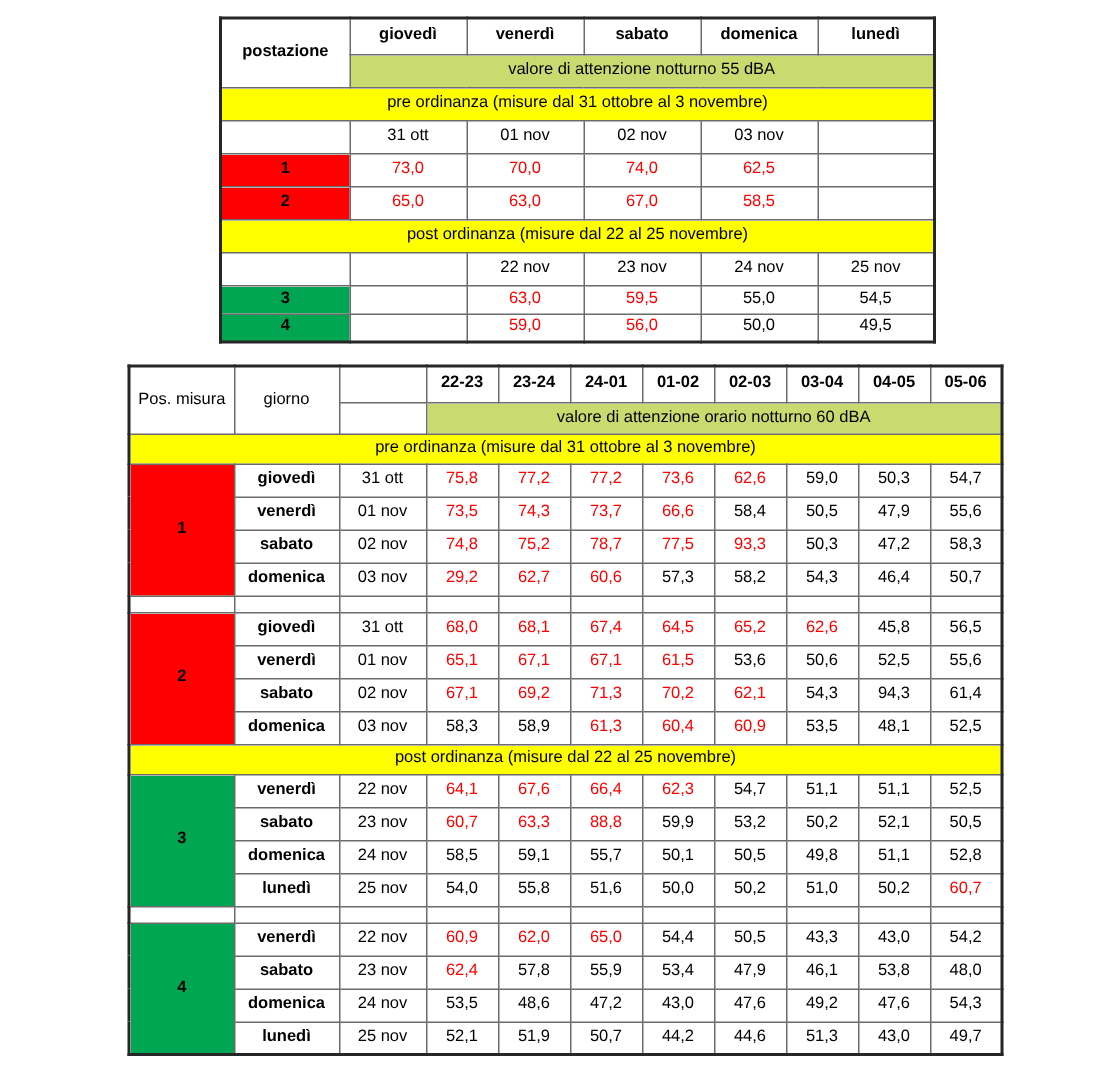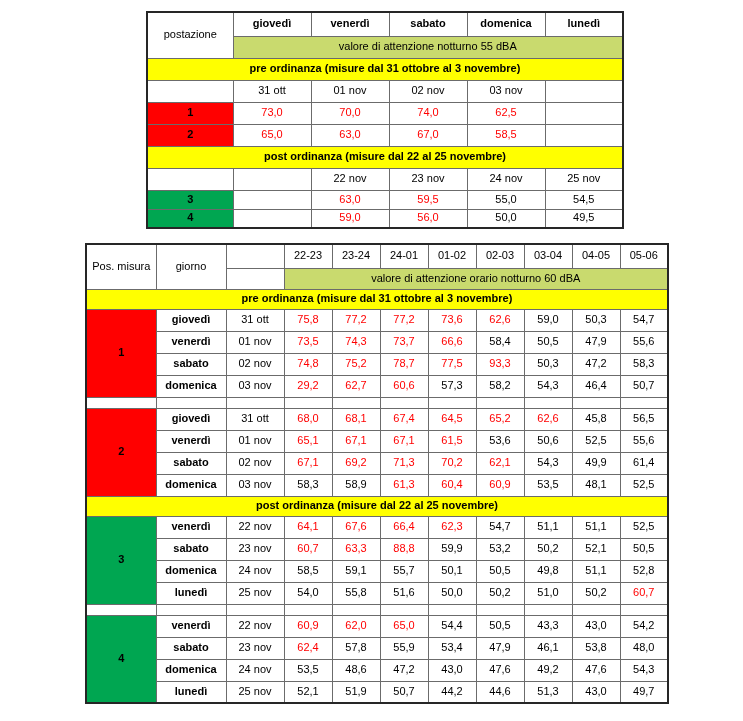--- a/index.html
+++ b/index.html
@@ -12,26 +12,26 @@
   #t2wrap{left:85px;top:243px;}
   table.tbl{
     border-collapse:collapse;table-layout:fixed;
     border:2px solid #262626;background:#fff;
   }
   table.tbl td{
     border:1px solid #6b6b6b;text-align:center;vertical-align:middle;
     padding:0;font-size:11px;line-height:1.05;color:#000;
     overflow:hidden;white-space:nowrap;
   }
-  td.corner{font-weight:normal;font-size:12px;}
+  td.corner{font-weight:bold;font-size:12px;}
   td.corner2{font-weight:normal;font-size:12px;white-space:normal;line-height:1.1;}
   td.day-h{font-weight:bold;font-size:12px;}
-  td.hour-h{font-weight:normal;font-size:12px;}
+  td.hour-h{font-weight:bold;font-size:12px;}
   td.band-green{background:var(--band-green,#c9da6e);font-weight:normal;font-size:11px;}
-  td.band-yellow{background:var(--band-yellow,#ffff00);font-weight:bold;font-size:11px;}
+  td.band-yellow{background:var(--band-yellow,#ffff00);font-weight:normal;font-size:11px;}
   td.pos-red{background:var(--alert-red,#ff0000);color:#fff;font-weight:bold;font-size:13px;}
   td.pos-green{background:var(--ok-green,#00a651);color:#fff;font-weight:bold;font-size:13px;}
   td.day-cell{font-weight:bold;font-size:11px;}
   td.date-cell{font-size:11px;}
   td.val{font-size:11px;}
   td.val.hot{color:var(--alert-red,#ff0000);}
   tr.h24{height:24px} tr.h22{height:22px} tr.h21{height:21px}
   tr.h20{height:20px} tr.h19{height:19px} tr.h11{height:11px}
 </style>
 </head>
@@ -242,21 +242,21 @@
         </tr>
         <tr class="h22">
           <td class="day-cell">sabato</td>
           <td class="date-cell">02 nov</td>
           <td class="val hot">67,1</td>
           <td class="val hot">69,2</td>
           <td class="val hot">71,3</td>
           <td class="val hot">70,2</td>
           <td class="val hot">62,1</td>
           <td class="val">54,3</td>
-          <td class="val">49,9</td>
+          <td class="val">94,3</td>
           <td class="val">61,4</td>
         </tr>
         <tr class="h22">
           <td class="day-cell">domenica</td>
           <td class="date-cell">03 nov</td>
           <td class="val">58,3</td>
           <td class="val">58,9</td>
           <td class="val hot">61,3</td>
           <td class="val hot">60,4</td>
           <td class="val hot">60,9</td>

